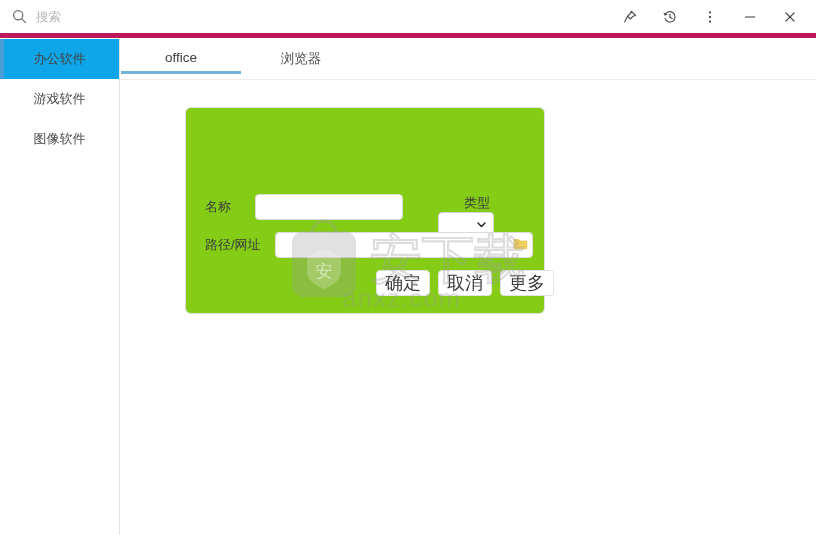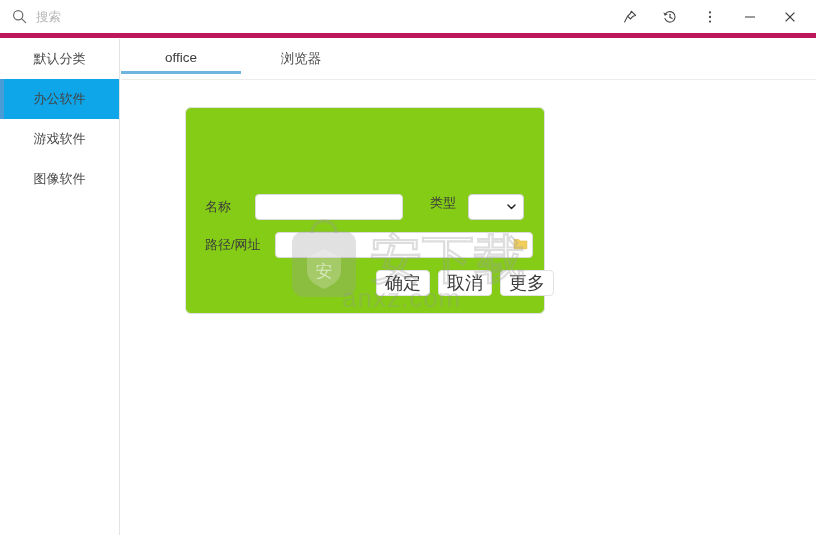--- a/index.html
+++ b/index.html
@@ -211,21 +211,22 @@
     border: none;
     padding: 0;
     cursor: default;
   }
 
   .type-wrap {
     position: absolute;
     left: 244px;
     top: 86px;
     display: flex;
-    align-items: flex-start;
+    align-items: flex-end;
+    flex-direction: column;
   }
   .flabel-type { width: 30px; }
   .select-box {
     margin-left: 8px;
     width: 56px;
     height: 26px;
     border: 1px solid #d2d2d2;
     border-radius: 4px;
     box-sizing: border-box;
     background: #fff;
@@ -337,23 +338,20 @@
         <svg width="16" height="16" viewBox="0 0 16 16">
           <line x1="3.6" y1="3.6" x2="12.4" y2="12.4" stroke="#3a3a3a" stroke-width="1.2"></line>
           <line x1="12.4" y1="3.6" x2="3.6" y2="12.4" stroke="#3a3a3a" stroke-width="1.2"></line>
         </svg>
       </span>
     </button>
   </div>
 </div>
 
 <div class="sidebar">
-  <div class="side-item">
-    <span>默认分类</span>
-  </div>
   <div class="side-item active">
     <span>办公软件</span>
   </div>
   <div class="side-item">
     <span>游戏软件</span>
   </div>
   <div class="side-item">
     <span>图像软件</span>
   </div>
 </div>

